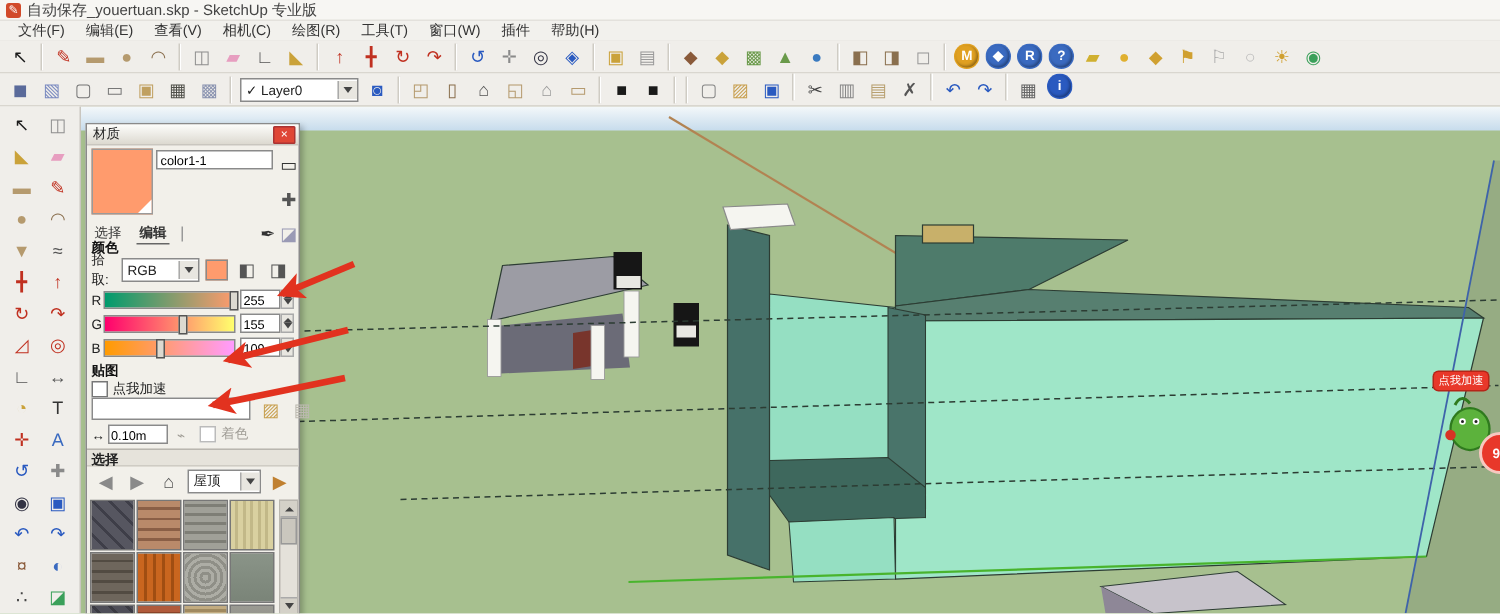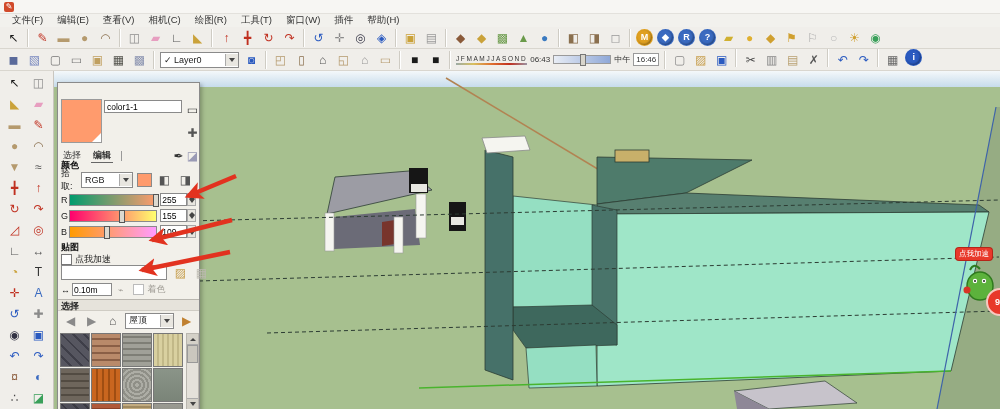--- a/index.html
+++ b/index.html
@@ -91,20 +91,21 @@
     background:#e8382a;border:2px solid #f7c8c0;color:#fff;font-size:9px;font-weight:bold;
     display:flex;align-items:center;justify-content:center;box-sizing:border-box;}
 </style>
 </head>
 <body>
 
 <div id="screen">
 
   <div id="titlebar">
     <span id="app-icon">✎</span>
+    <span>自动保存_youertuan.skp - SketchUp 专业版</span>
   </div>
 
   <div id="menubar">
       <span class="menu-item">文件(F)</span>
       <span class="menu-item">编辑(E)</span>
       <span class="menu-item">查看(V)</span>
       <span class="menu-item">相机(C)</span>
       <span class="menu-item">绘图(R)</span>
       <span class="menu-item">工具(T)</span>
       <span class="menu-item">窗口(W)</span>
@@ -301,29 +302,20 @@
     <span class="tsep"></span>
     <span style="display:flex">
         <span class="tbi">
           <span class="glyph" style="color: rgb(26, 26, 26);">■</span>
         </span>
         <span class="tbi">
           <span class="glyph" style="color: rgb(26, 26, 26);">■</span>
         </span>
       </span>
     <span class="tsep"></span>
-    <span id="shadow-strip">
-      <span id="months">JFMAMJJASOND</span>
-      <span class="tlabel">06:43</span>
-      <span class="hslider">
-          <span class="knob" style="left:26px"></span>
-        </span>
-      <span class="tlabel">中午</span>
-      <span class="tbox">16:46</span>
-    </span>
     <span class="tsep"></span>
     <span style="display:flex">
         <span class="tbi">
           <span class="glyph" style="color: rgb(136, 136, 136);">▢</span>
         </span>
         <span class="tbi">
           <span class="glyph" style="color: rgb(200, 160, 80);">▨</span>
         </span>
         <span class="tbi">
           <span class="glyph" style="color: rgb(42, 90, 192);">▣</span>
@@ -503,20 +495,24 @@
 
       <line x1="190" y1="221" x2="1000" y2="200" style="stroke:var(--edges);stroke-width:1" stroke-dasharray="4 3"></line>
       <line x1="200" y1="281" x2="1000" y2="257" style="stroke:var(--edges);stroke-width:1" stroke-dasharray="4 3"></line>
       <line x1="268" y1="333" x2="1000" y2="311" style="stroke:var(--edges);stroke-width:1" stroke-dasharray="4 3"></line>
       <line x1="420" y1="388" x2="952" y2="371" style="stroke:var(--axis-green);stroke-width:1.5"></line>
       <line x1="997" y1="107" x2="938" y2="409" style="stroke:var(--axis-blue);stroke-width:1.2"></line>
     </svg>
   </div>
 
   <div id="mat">
+    <div id="mat-title">
+      <span>材质</span>
+      <span id="mat-close">×</span>
+    </div>
     <div id="big-swatch" class="abs" style="background: rgb(255, 155, 109);">
         <span class="fold"></span>
       </div>
     <input id="mat-name" class="abs" value="color1-1" style="">
     <div class="abs" style="left:124px;top:16px;display:flex;flex-direction:column;gap:2px">
         <span class="tbi">
           <span class="glyph" style="color: rgb(51, 51, 51);">▭</span>
         </span>
         <span class="tbi">
           <span class="glyph" style="color: rgb(85, 85, 85);">✚</span>

